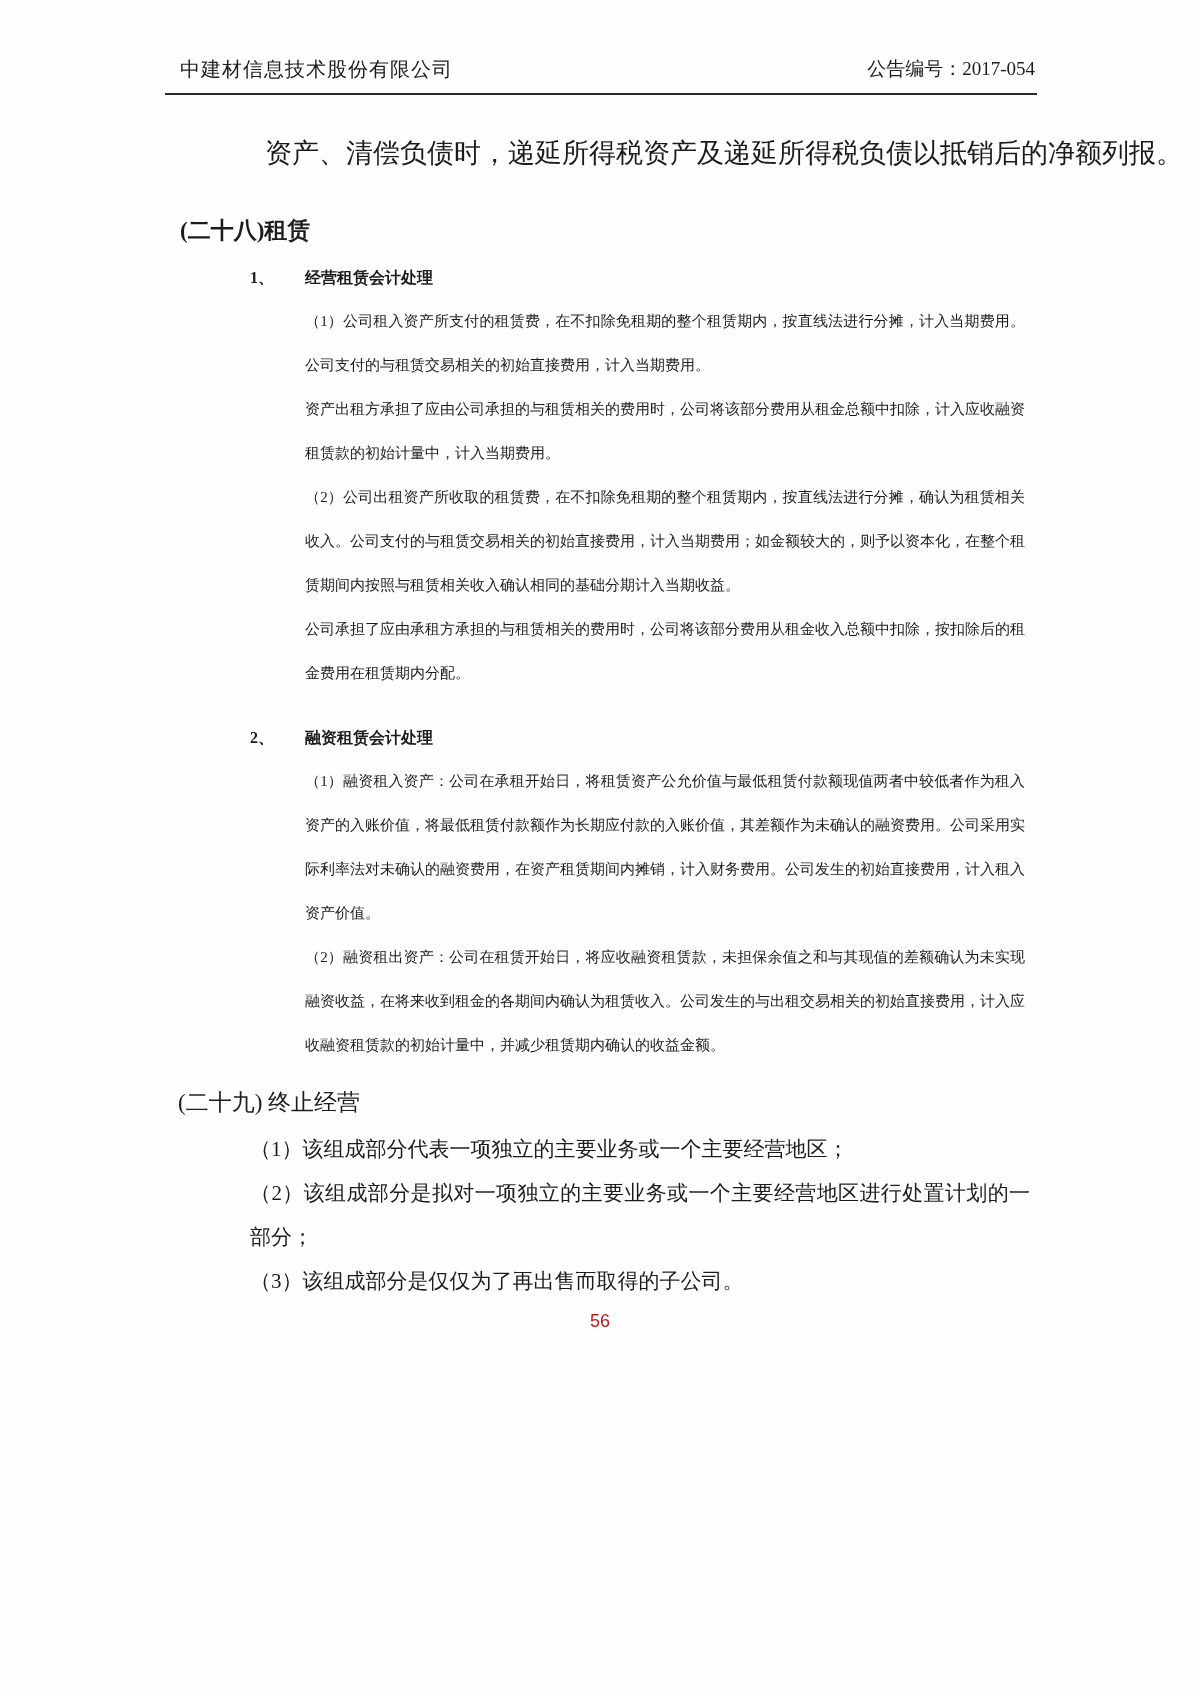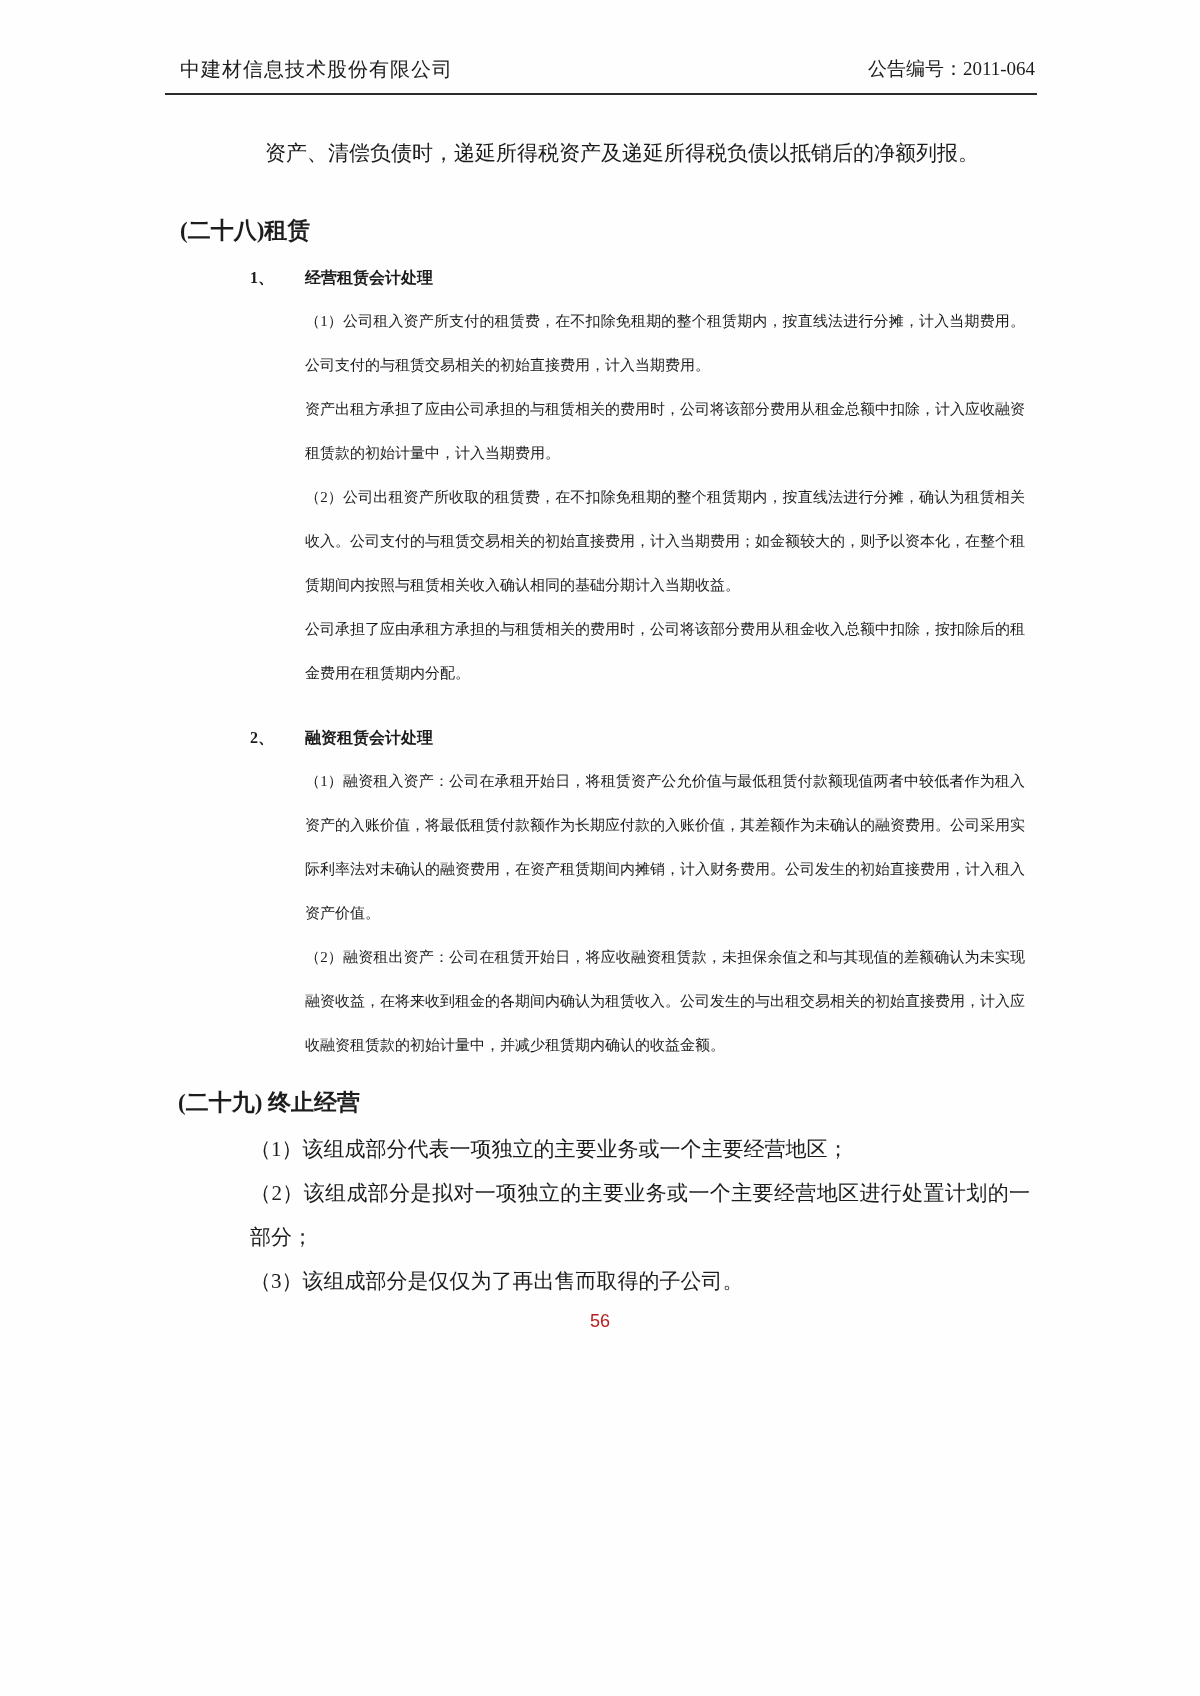--- a/index.html
+++ b/index.html
@@ -32,32 +32,32 @@
   .header-company { letter-spacing: 1px; }
   .header-notice  { font-size: 19px; }
   .header-rule {
     height: 2px;
     background: #2a2a2a;
     margin: 10px 163px 0 165px;
   }
   
   .intro {
     margin: 36px 0 0 265px;
-    font-size: 21px;
+    font-size: 27px;
     line-height: 44px;
   }
   .sec-heading {
     margin: 40px 0 0 180px;
     font-size: 23px;
     font-weight: bold;
     line-height: 32px;
   }
   .sec-heading.bold {
     margin: 20px 0 8px 178px;
-    font-weight: bold;
+    font-weight: normal;
   }
   .subhead {
     margin: 16px 0 0 250px;
     font-size: 16px;
     font-weight: bold;
     line-height: 30px;
   }
   .subhead.gap-large { margin-top: 28px; }
   .subhead .num {
     display: inline-block;
@@ -90,21 +90,21 @@
     color: #b91c1c;
   }
 </style>
 </head>
 <body>
 
 <div class="page">
 
   <div class="header-row">
     <span class="header-company">中建材信息技术股份有限公司</span>
-    <span class="header-notice">公告编号：2011-064</span>
+    <span class="header-notice">公告编号：2017-054</span>
   </div>
   <div class="header-rule"></div>
 
   <p class="intro">资产、清偿负债时，递延所得税资产及递延所得税负债以抵销后的净额列报。</p>
 
   <div class="sec-heading">(二十八)租赁</div>
 
   <div class="subhead">
     <span class="num">1、</span><span>经营租赁会计处理</span>
   </div>

